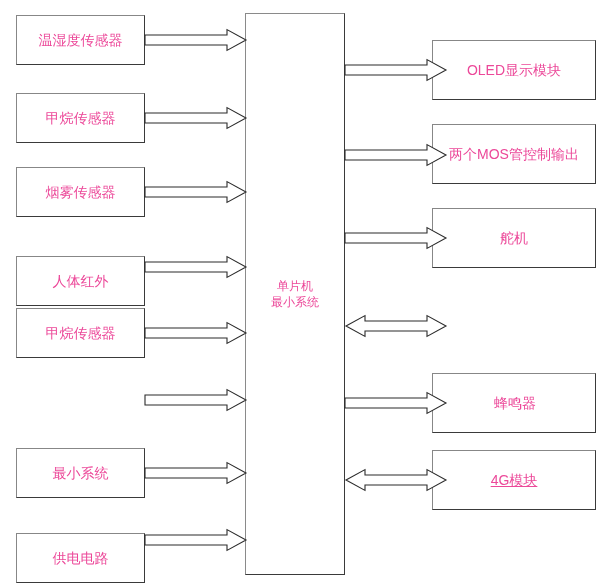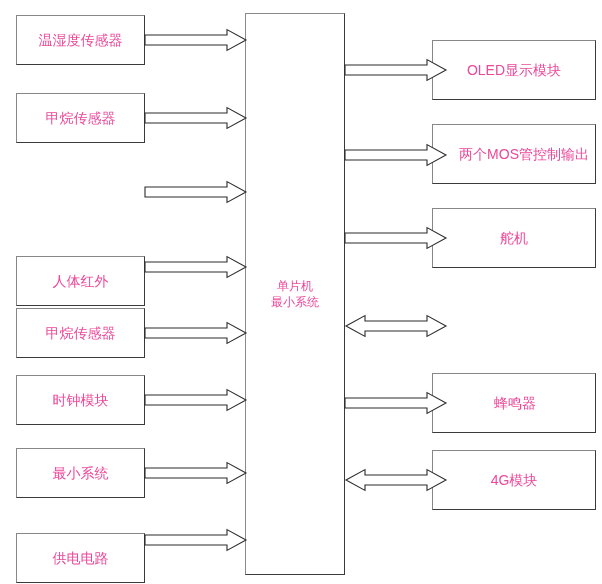--- a/index.html
+++ b/index.html
@@ -79,54 +79,54 @@
 <body>
 
 <div id="diagram">
 
   <div class="node left-node" style="top:15px;">
     <span class="node-label">温湿度传感器</span>
   </div>
   <div class="node left-node" style="top:93px;">
     <span class="node-label">甲烷传感器</span>
   </div>
+  <div class="node left-node" style="top:167px;">
+    <span class="node-label">烟雾传感器</span>
+  </div>
   <div class="node left-node" style="top:256px;">
     <span class="node-label">人体红外</span>
   </div>
   <div class="node left-node" style="top:308px;justify-content:center;">
     <span class="node-label">甲烷传感器</span>
-  </div>
-  <div class="node left-node" style="top:375px;">
-    <span class="node-label">时钟模块</span>
   </div>
   <div class="node left-node" style="top:448px;">
     <span class="node-label">最小系统</span>
   </div>
   <div class="node left-node" style="top:515px;margin-top:18px;">
     <span class="node-label">供电电路</span>
   </div>
 
   <div class="node mcu-node">
     <span class="node-label">单片机
 最小系统</span>
   </div>
 
   <div class="node right-node" style="top:40px;">
     <span class="node-label">OLED显示模块</span>
   </div>
-  <div class="node right-node" style="top:124px;text-align:right;">
+  <div class="node right-node" style="top:124px;">
     <span class="node-label">两个MOS管控制输出</span>
   </div>
   <div class="node right-node" style="top:208px;">
     <span class="node-label">舵机</span>
   </div>
   <div class="node right-node" style="top:373px;padding-left:8px;">
     <span class="node-label">蜂鸣器</span>
   </div>
-  <div class="node right-node" style="top:450px;">
+  <div class="node right-node" style="top:450px;text-decoration:underline;">
     <span class="node-label">4G模块</span>
   </div>
 
   <div class="conn" style="left:145px; top:29px;">
     <svg width="102" height="22" viewBox="0 0 102 22" aria-hidden="true">
       <path class="arrow-shape" d="M0,6 L82,6 L82,0.6 L101,11 L82,21.4 L82,16 L0,16 Z"></path>
     </svg>
   </div>
   <div class="conn" style="left:145px; top:107px;">
     <svg width="102" height="22" viewBox="0 0 102 22" aria-hidden="true">

